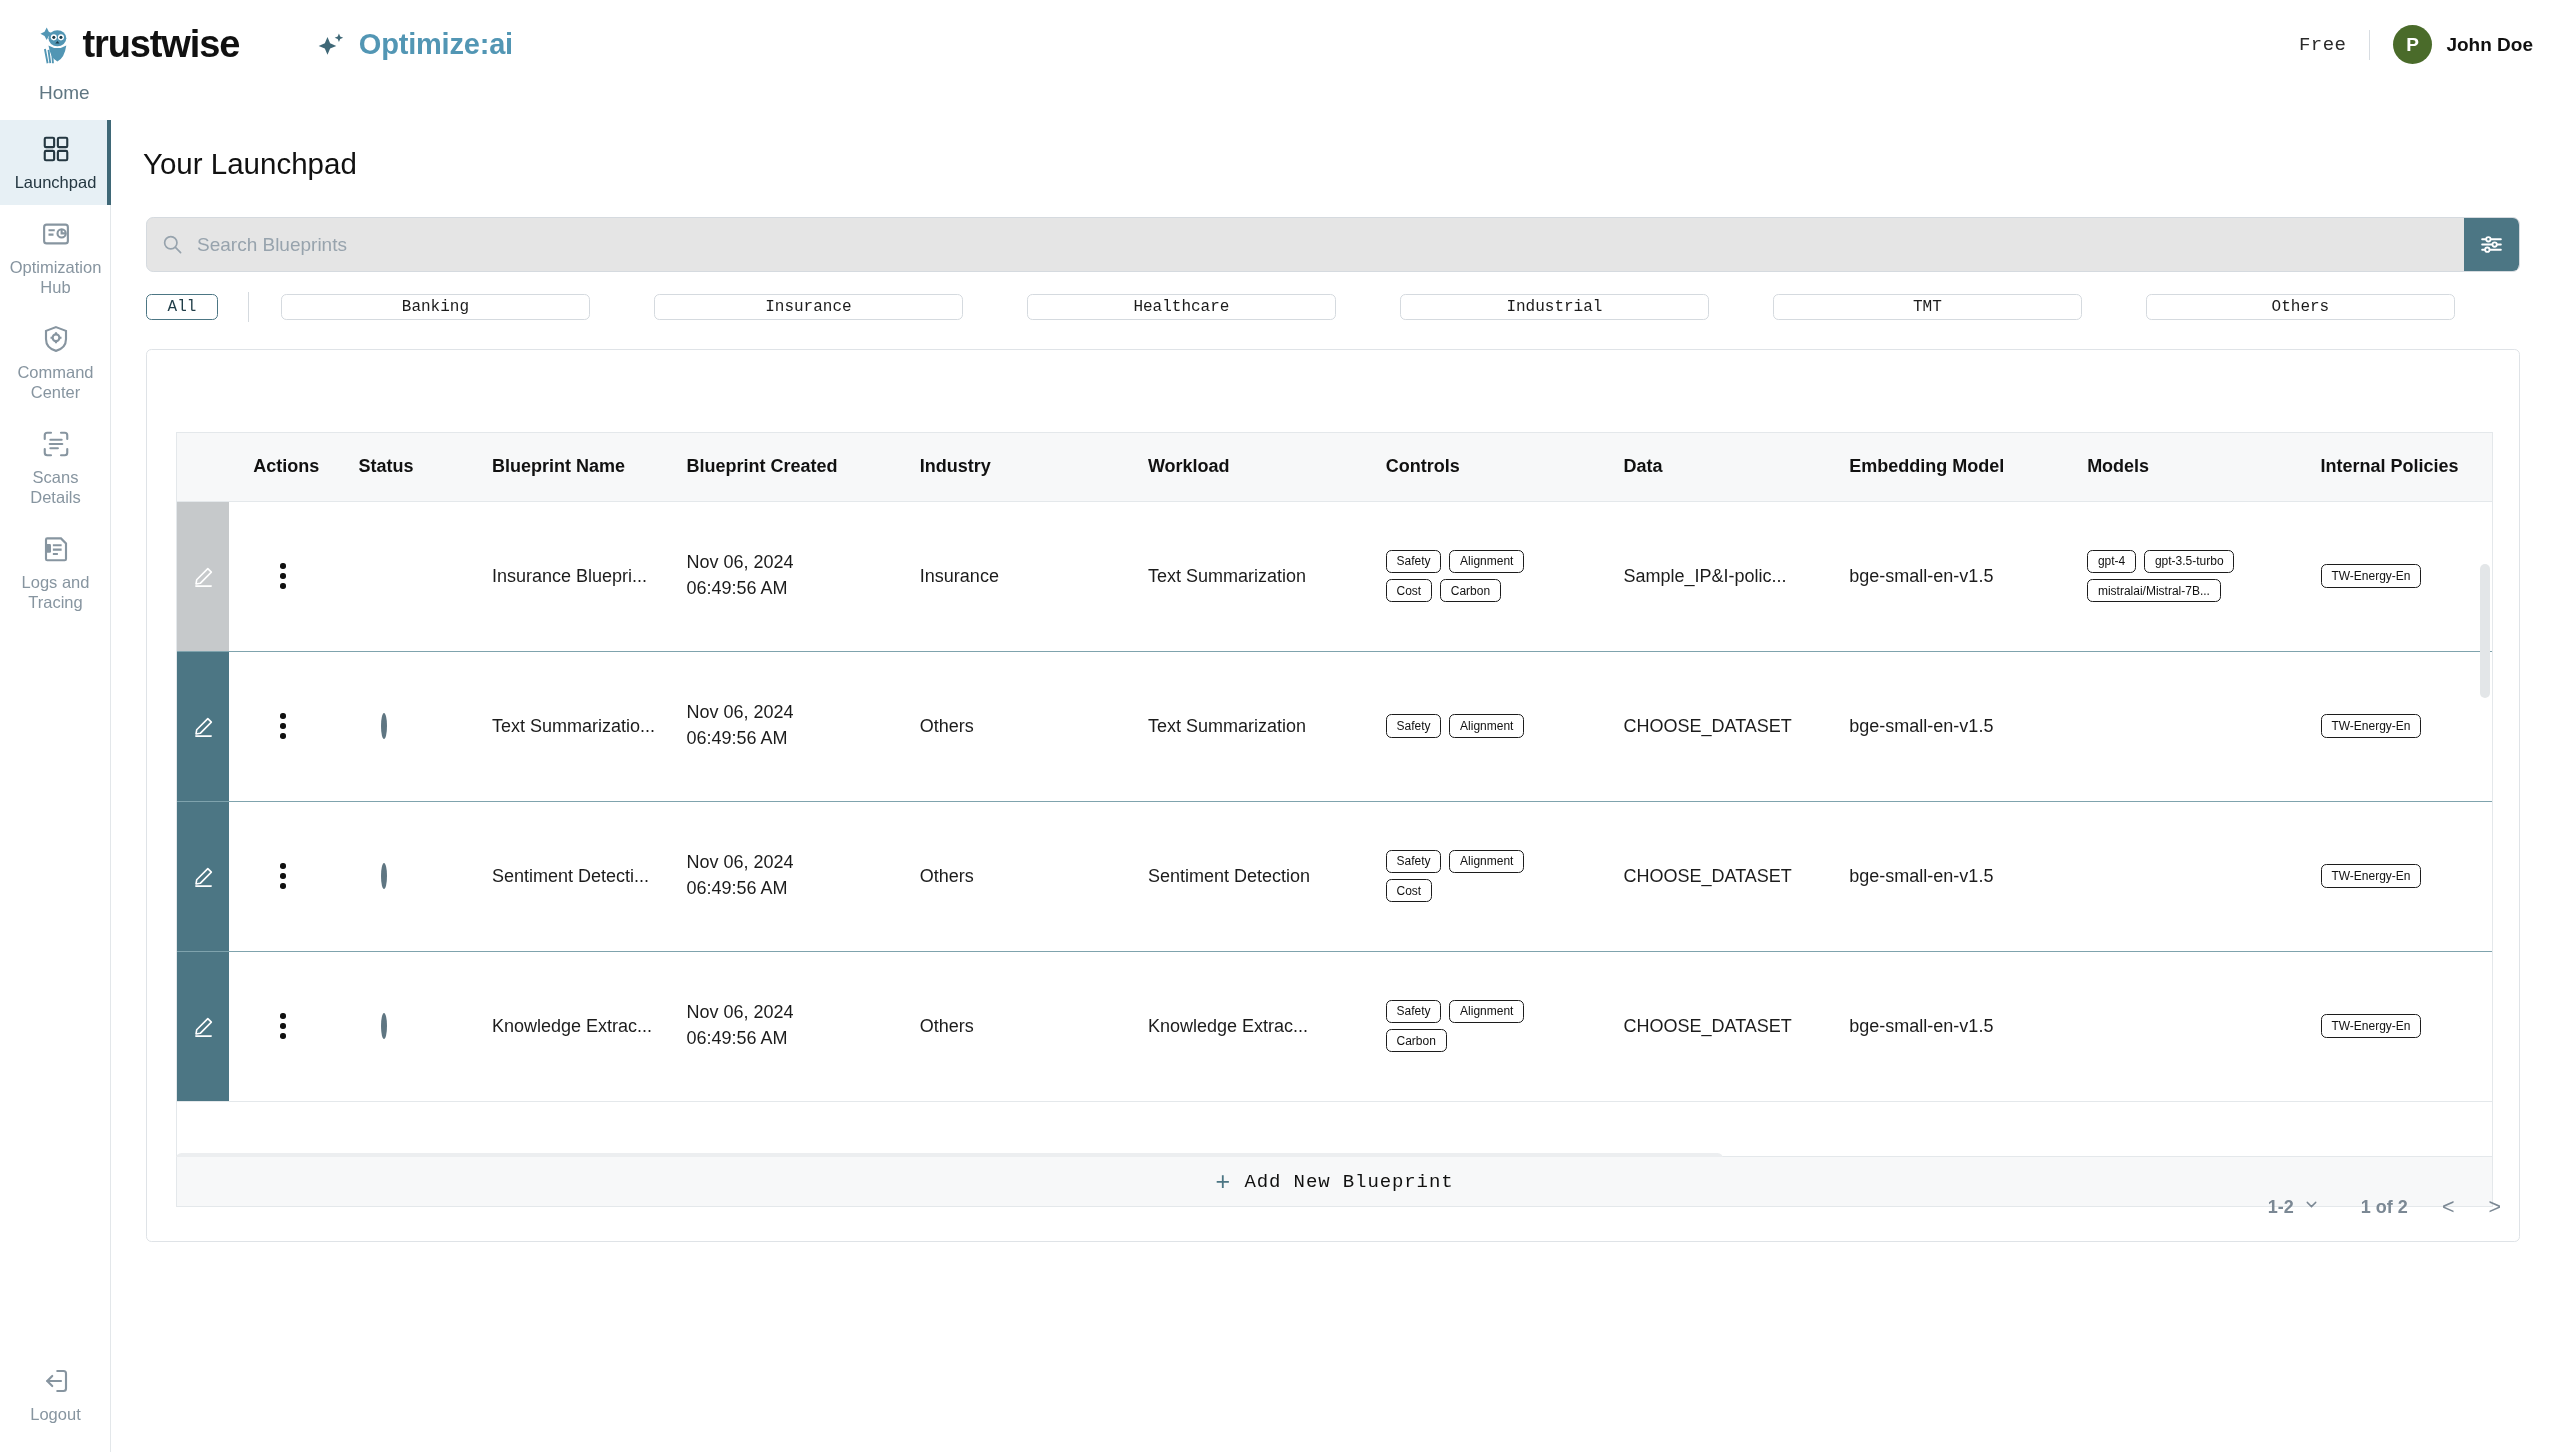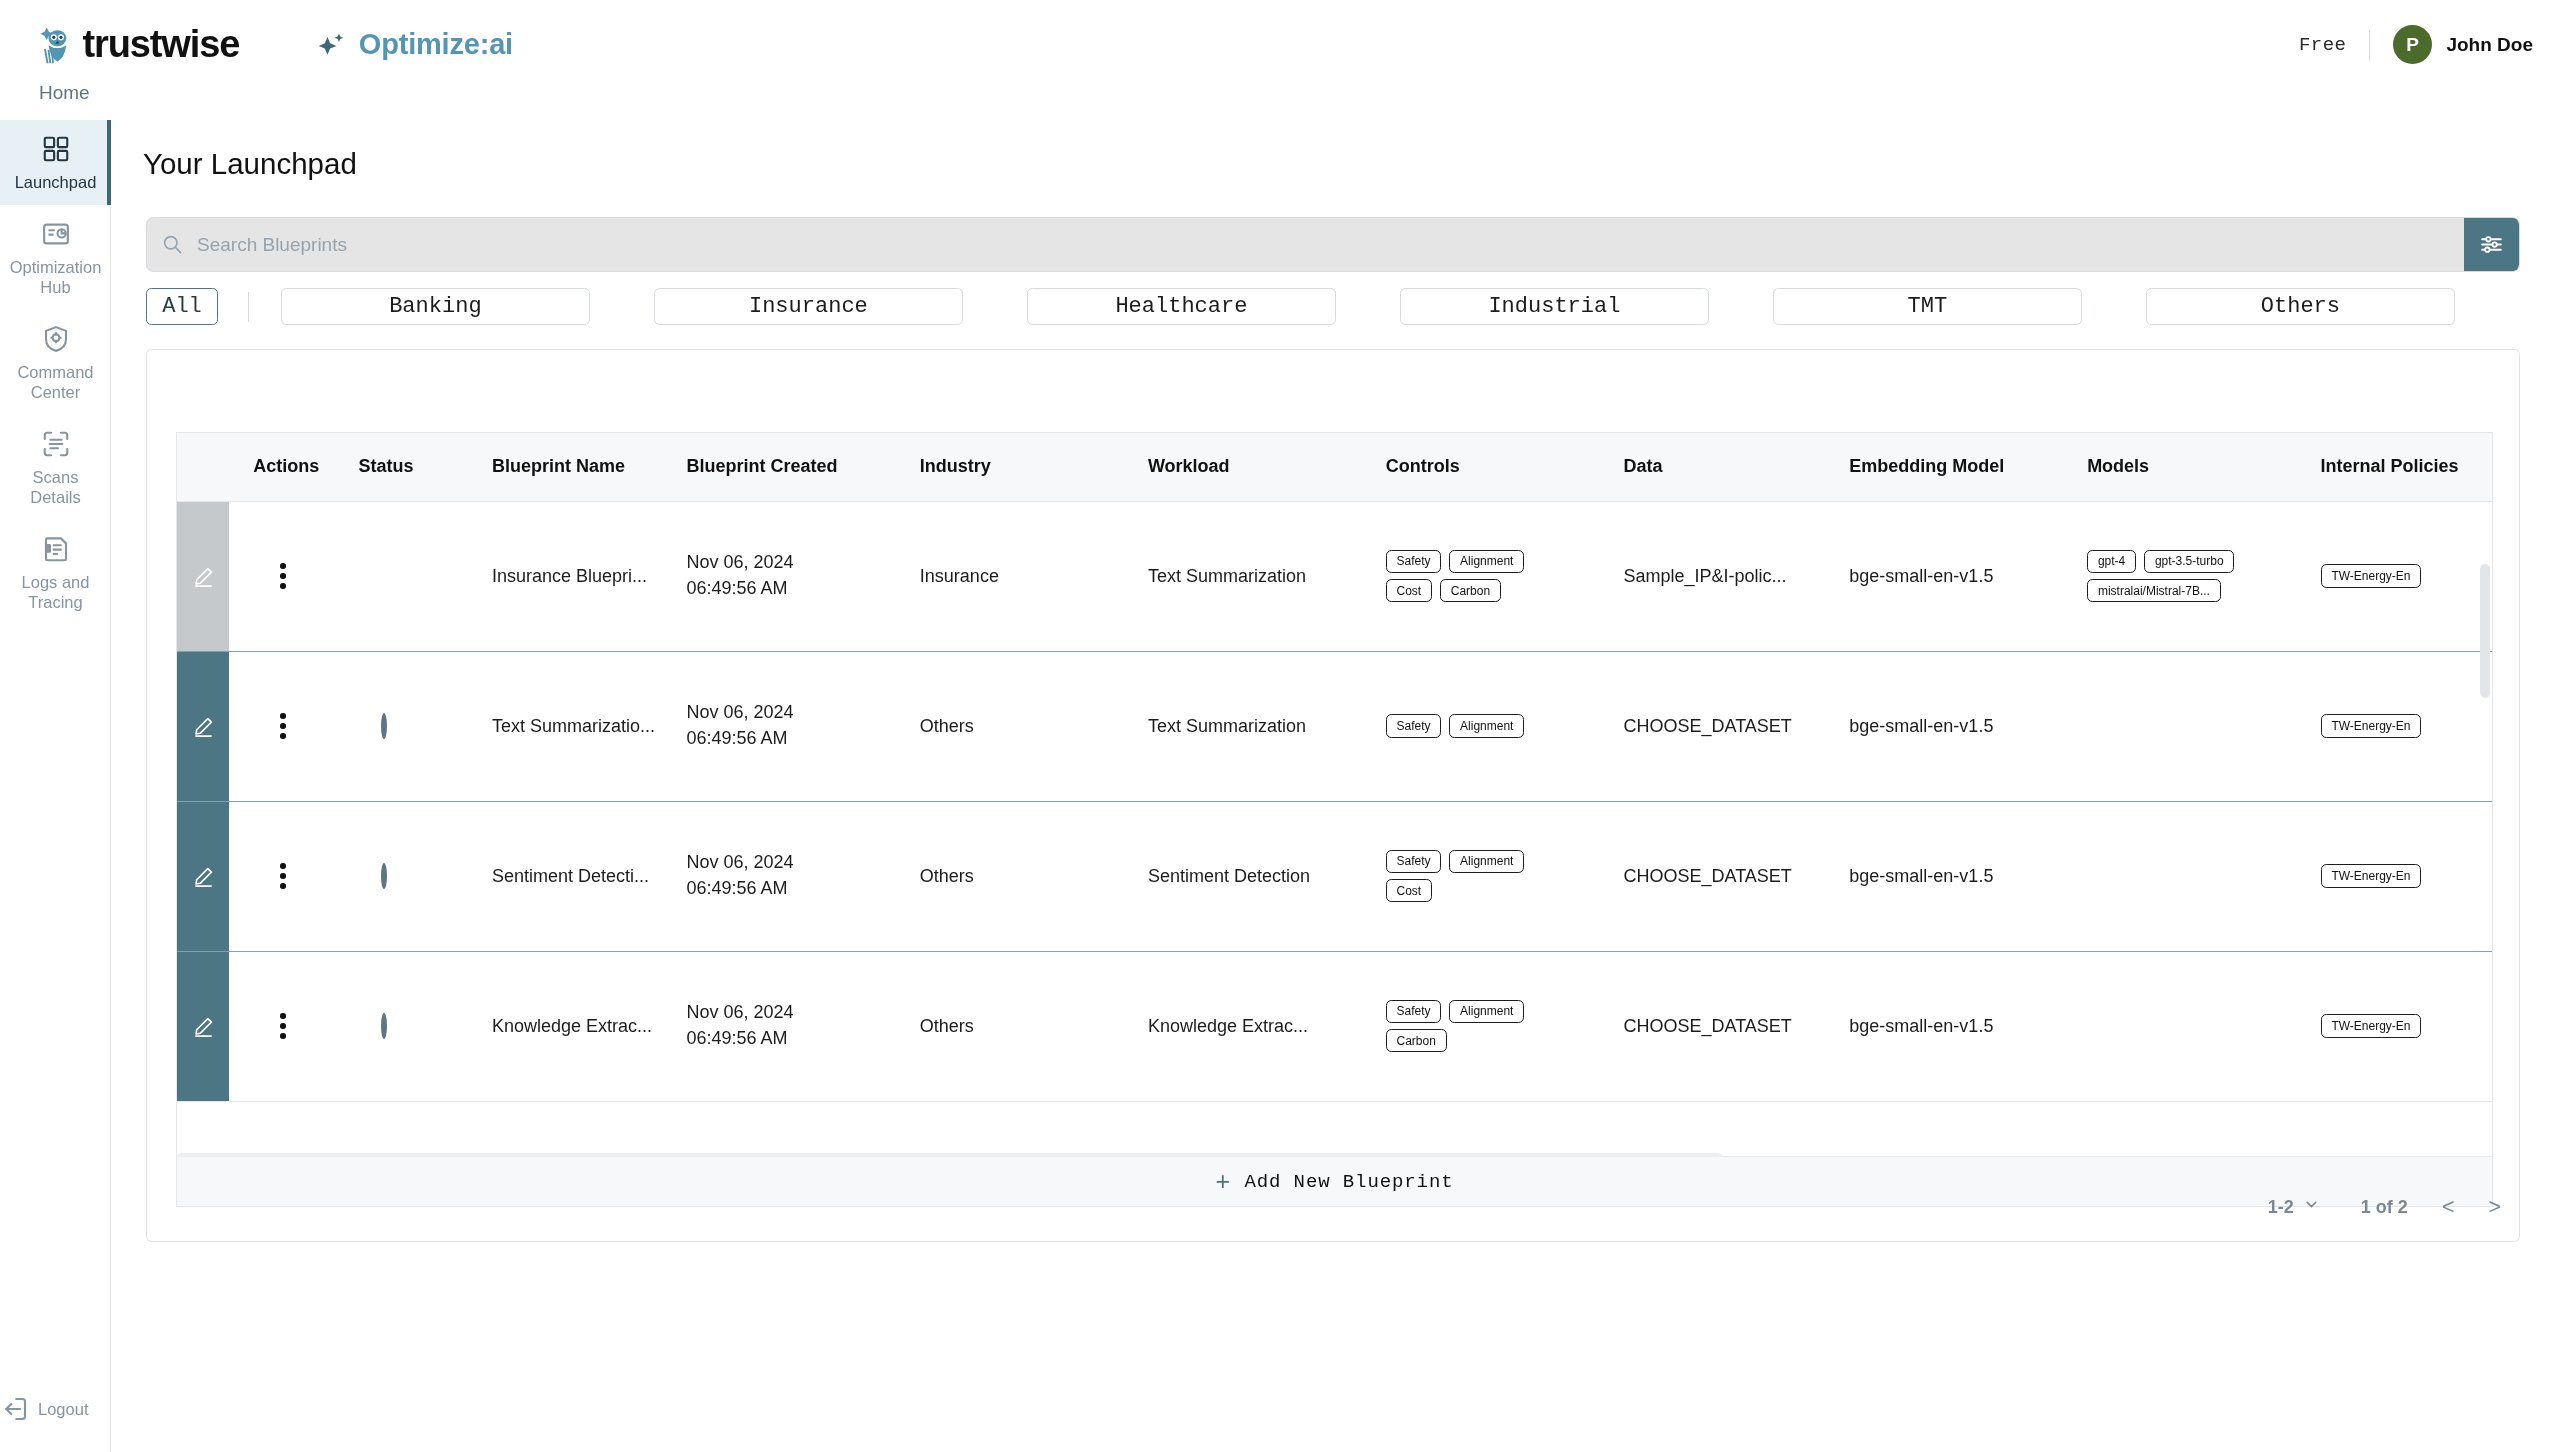--- a/index.html
+++ b/index.html
@@ -67,21 +67,21 @@
     content: ""; position: absolute; right: 0; top: 0;
     width: 4.5px; height: 100%; background: #3f6877;
   }
   .side-label {
     font-size: 16.5px; color: #8795a0; text-align: center; line-height: 1.22;
   }
   .side-item.active .side-label { color: #243741; font-weight: 400; }
   .side-icon { width: 30px; height: 30px; display: block; }
   .side-logout {
     position: absolute; left: 0; bottom: 29px; width: 111px;
-    display: flex; flex-direction: row; align-items: center; gap: 8px;
+    display: flex; flex-direction: column; align-items: center; gap: 8px;
     cursor: pointer;
   }
 
   
   .main { position: absolute; left: 111px; top: 120px; width: 2465px; height: 1333px; }
   .page-title {
     margin: 27px 0 0 32px; font-size: 29.5px; font-weight: 400; color: #111111;
   }
 
   
@@ -102,24 +102,24 @@
     display: flex; align-items: center; justify-content: center;
     border-radius: 0 7.2px 7.2px 0; cursor: pointer;
   }
 
   
   .tabs {
     position: absolute; left: 146px; top: 286px; width: 2374px; height: 41px;
     display: flex; align-items: center;
   }
   .tab {
-    height: 37px; border: 0.9px solid #d5dadf; border-radius: 5.4px;
+    height: 26px; border: 0.9px solid #d5dadf; border-radius: 5.4px;
     display: flex; align-items: center; justify-content: center;
     font-family: "Liberation Mono", monospace;
-    font-size: 22px; color: #1c1c1c; background: #ffffff; cursor: pointer;
+    font-size: 16px; color: #1c1c1c; background: #ffffff; cursor: pointer;
   }
   .tab.tab-all { width: 72px; border-color: #4c7684; color: #1f3c47; }
   .tab-div { width: 0.9px; height: 30px; background: #d5dadf; margin: 0 32px 0 30px; }
   .tab-wide { width: 309px; margin-right: 64px; }
   .tab-wide.last { margin-right: 0; }
 
   
   .card {
     position: absolute; left: 146px; top: 349px; width: 2374px; height: 893px;
     border: 0.9px solid #dfe3e7; border-radius: 5.4px; background: #ffffff;

